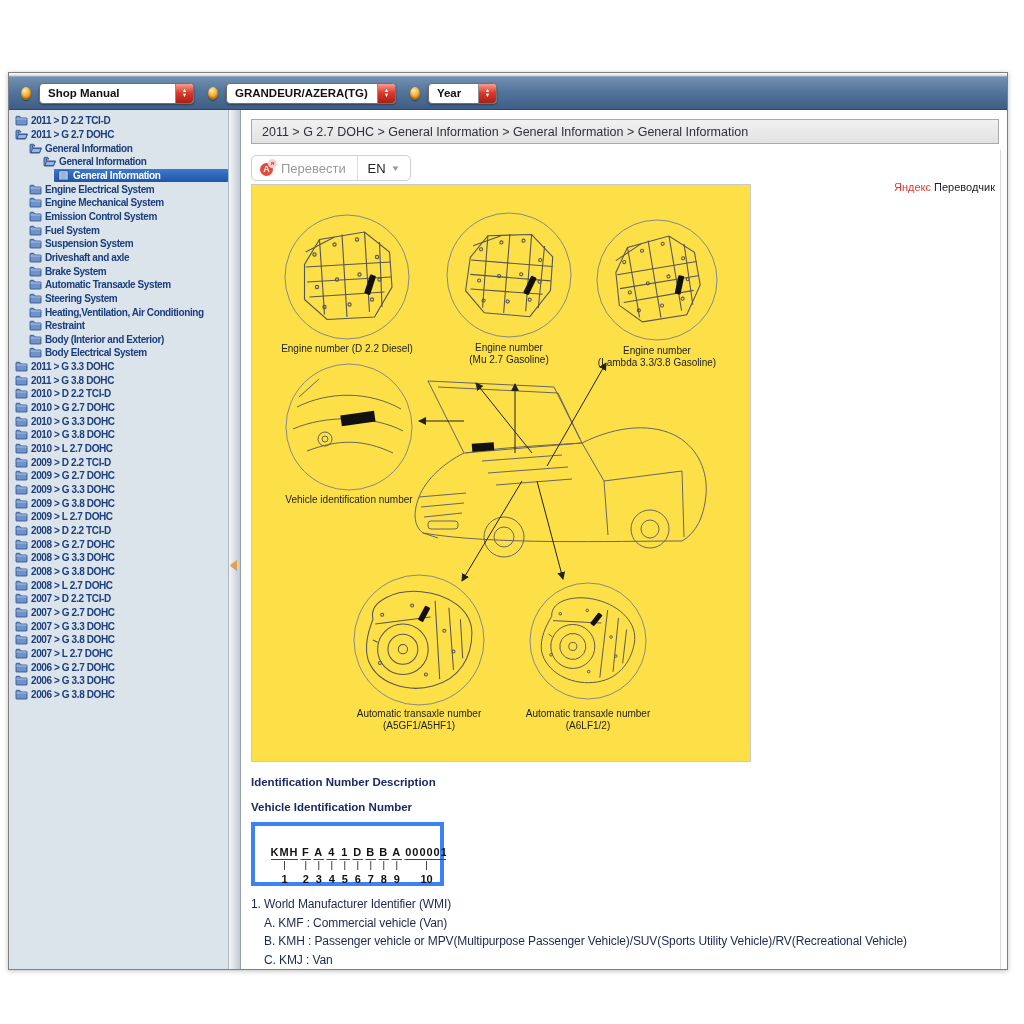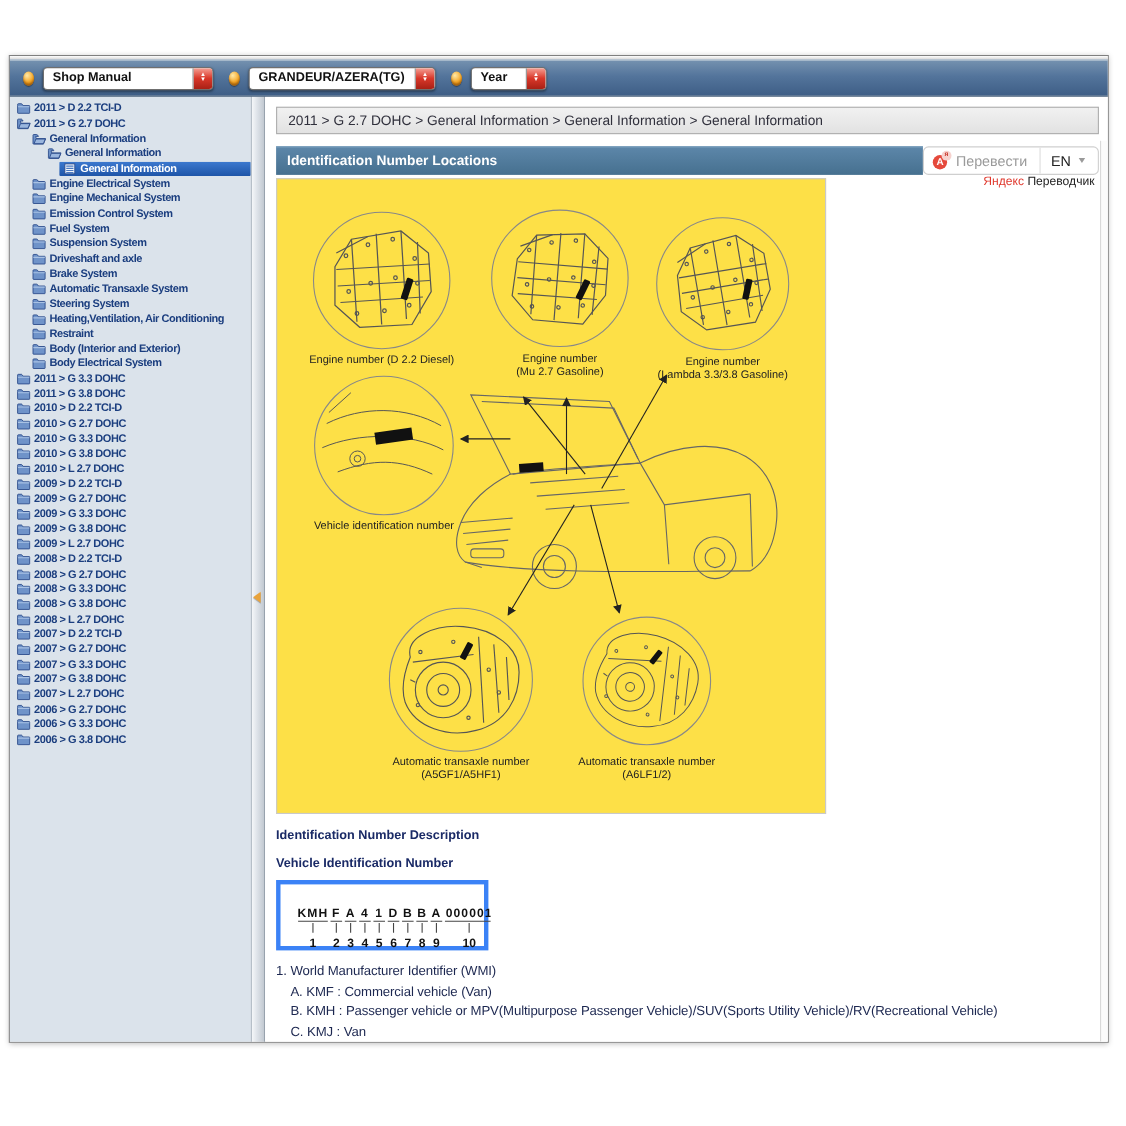--- a/index.html
+++ b/index.html
@@ -1,20 +1,20 @@
 <!DOCTYPE html>
 <html><head>
 <meta charset="utf-8">
 <style>
   html,body{margin:0;padding:0;}
   body{width:1024px;height:1024px;background:#ffffff;position:relative;
        font-family:"Liberation Sans",sans-serif;overflow:hidden;}
 
   
-  .app-window{position:absolute;left:8px;top:50px;width:1000px;height:898px;
+  .app-window{position:absolute;left:8px;top:72px;width:1000px;height:898px;
     border:1px solid #7f7f7f;background:#fff;box-shadow:0 1px 5px rgba(0,0,0,.25);
     display:flex;flex-direction:column;box-sizing:border-box;}
   .win-top-edge{height:3px;background:linear-gradient(#fdfdfd,#d6d6d6);flex:0 0 3px;}
 
   
   .toolbar{flex:0 0 32px;background:linear-gradient(#7491af,#53749b 45%,#3e5e86);
     border-top:1px solid #92a7bd;border-bottom:1px solid #2b4866;
     display:flex;align-items:center;gap:14px;padding:0 12px;}
   .tool-group{display:flex;align-items:center;gap:8px;}
   .orb{width:10px;height:13px;border-radius:50%;
@@ -612,21 +612,20 @@
     <div class="splitter">
       <span class="collapse-arrow"></span>
     </div>
 
     <div class="content">
       <div class="scroll-strip"></div>
 
       <div class="breadcrumb">2011 &gt; G 2.7 DOHC &gt; General Information &gt; General Information &gt; General Information</div>
 
       <div class="header-row">
-        <div class="section-header">Identification Number Locations</div>
         <div class="translate-widget">
           <div class="translate-btn">
             <span class="ya-icon">
               <span class="big">A</span>
               <span class="small">я</span>
             </span>
             <span class="translate-label">Перевести</span>
           </div>
           <div class="lang-box">
             <span>EN</span>

